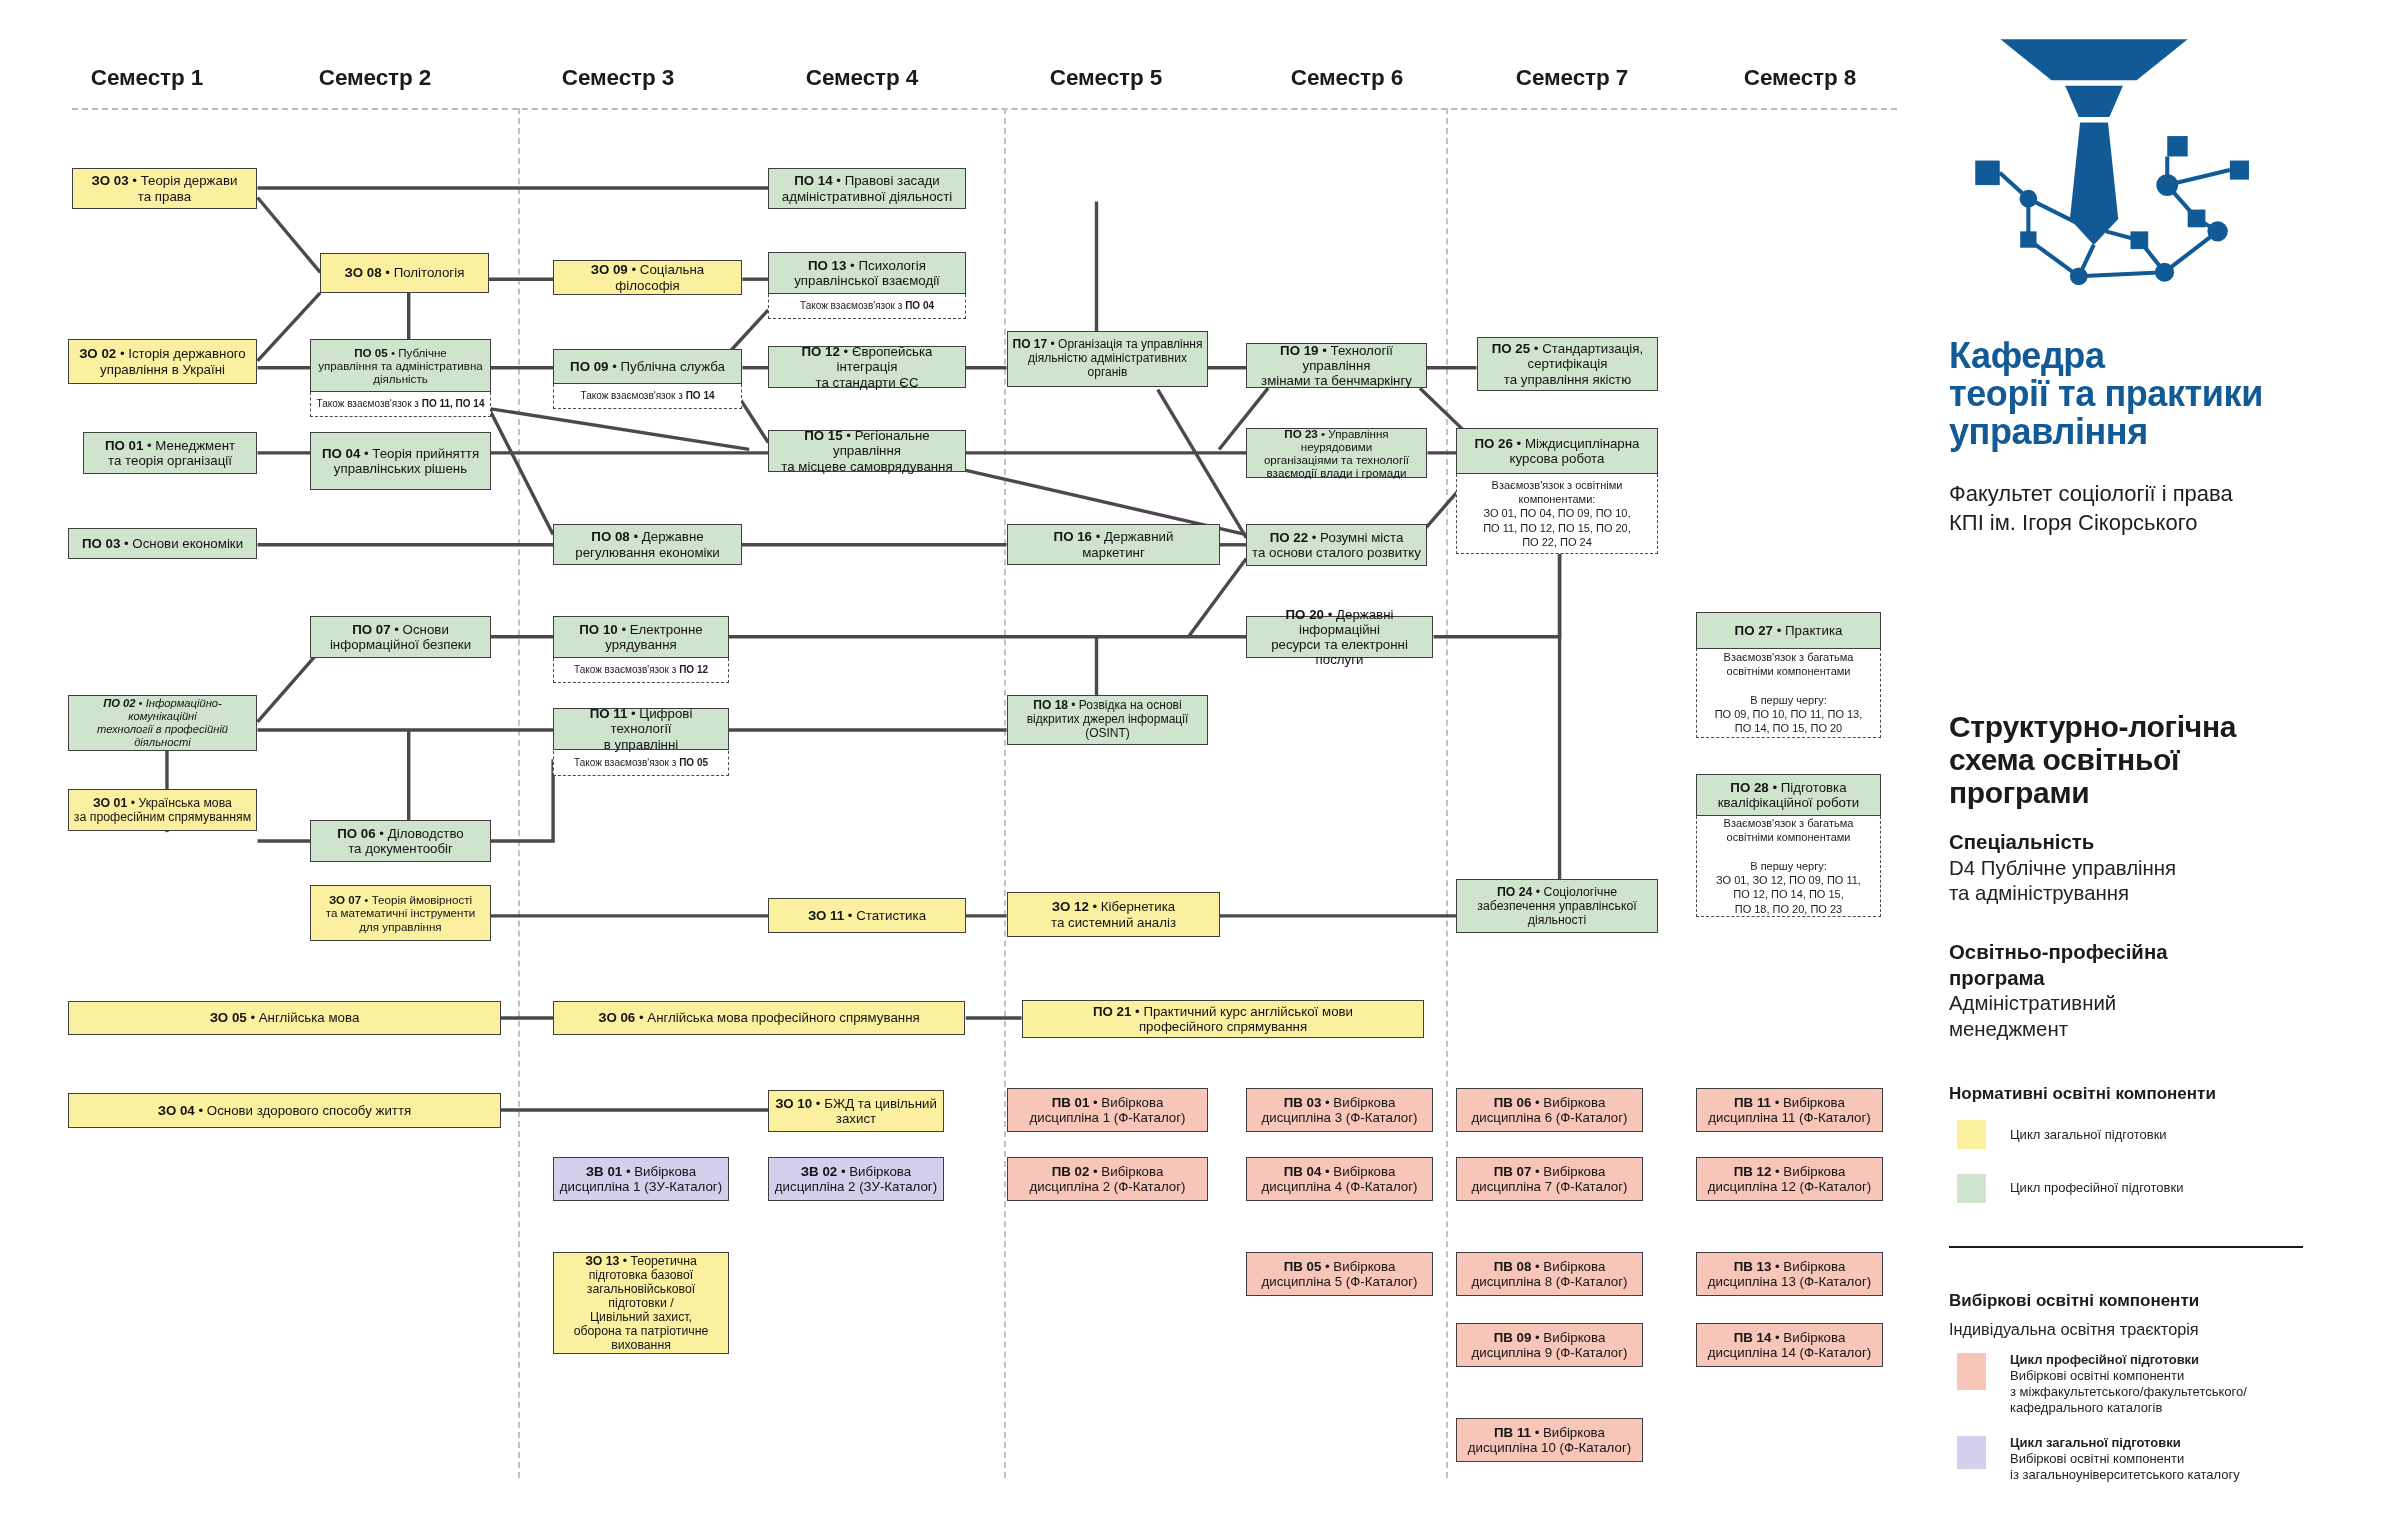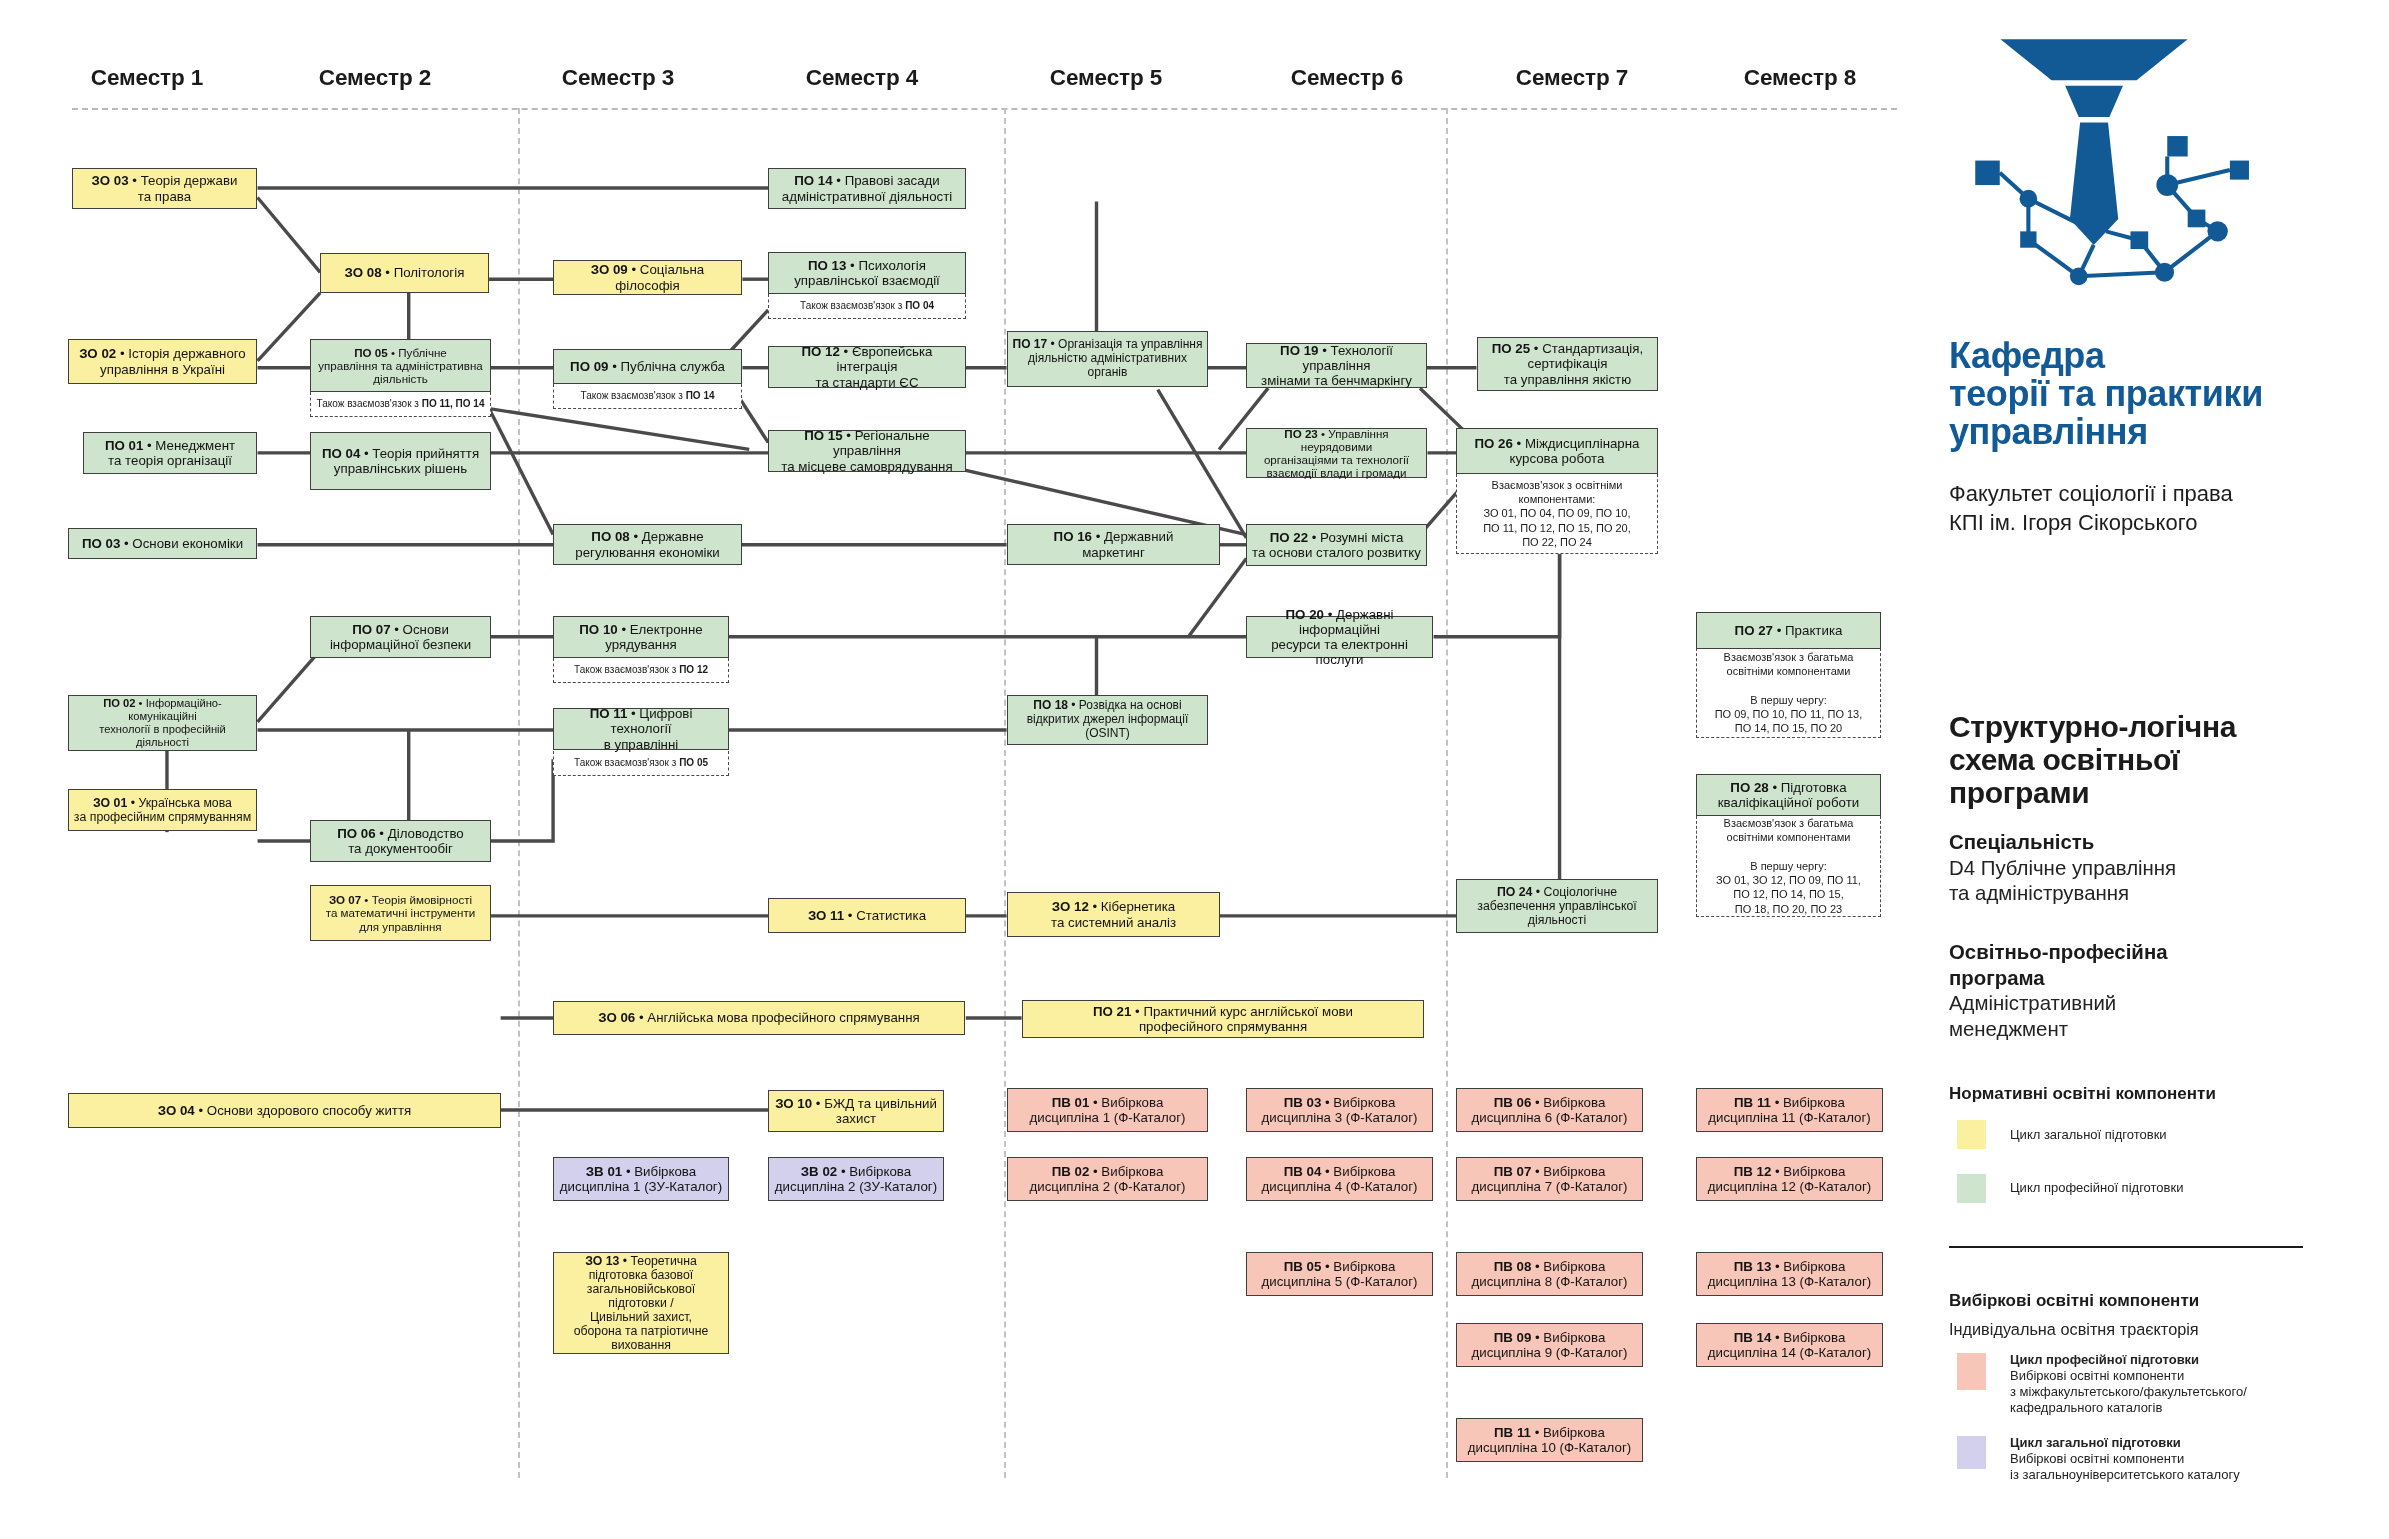--- a/index.html
+++ b/index.html
@@ -199,25 +199,28 @@
     </div>
   <div class="node n-gen" style="left:68px;top:339px;width:189px;height:45px;">
       <span><b>ЗО 02</b> • Історія державного<br>управління в Україні</span>
     </div>
   <div class="node n-prof" style="left:83px;top:432px;width:174px;height:42px;">
       <span><b>ПО 01</b> • Менеджмент<br>та теорія організації</span>
     </div>
   <div class="node n-prof" style="left:68px;top:528px;width:189px;height:31px;">
       <span><b>ПО 03</b> • Основи економіки</span>
     </div>
-  <div class="node n-prof" style="left:68px;top:695px;width:189px;height:56px;font-size:11.2px;">
+  <div class="node n-prof" style="left:68px;top:695px;width:189px;height:56px;font-size:11.2px;font-style:italic;">
       <span><b>ПО 02</b> • Інформаційно-комунікаційні<br>технології в професійній<br>діяльності</span>
     </div>
   <div class="node n-gen" style="left:68px;top:789px;width:189px;height:42px;font-size:12.3px;">
       <span><b>ЗО 01</b> • Українська мова<br>за професійним спрямуванням</span>
+    </div>
+  <div class="node n-gen" style="left:68px;top:1001px;width:433px;height:34px;">
+      <span><b>ЗО 05</b> • Англійська мова</span>
     </div>
   <div class="node n-gen" style="left:68px;top:1093px;width:433px;height:35px;">
       <span><b>ЗО 04</b> • Основи здорового способу життя</span>
     </div>
 
   <div class="node n-gen" style="left:320px;top:253px;width:169px;height:40px;">
       <span><b>ЗО 08</b> • Політологія</span>
     </div>
   <div class="node n-prof" style="left:310px;top:339px;width:181px;height:53px;font-size:11.6px;">
       <span><b>ПО 05</b> • Публічне<br>управління та адміністративна<br>діяльність</span>

